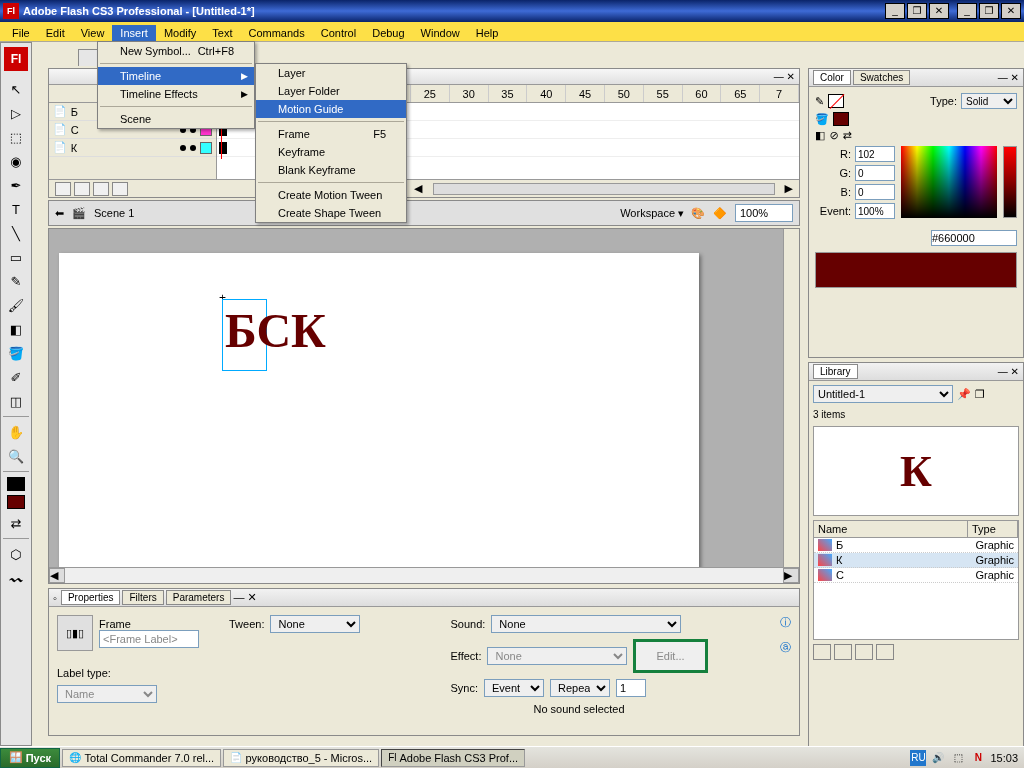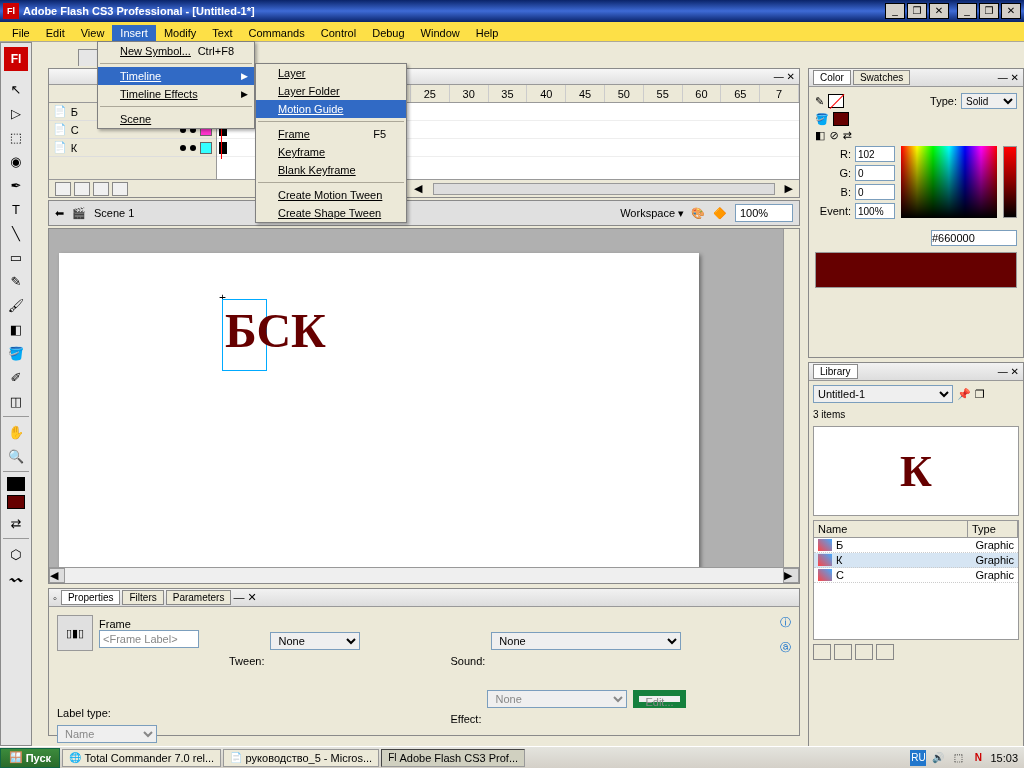--- a/index.html
+++ b/index.html
@@ -12,21 +12,21 @@
 .titlebar .winbtns { display: flex; gap: 2px; }
 .titlebar .wbtn { width: 20px; height: 16px; background: #d4d0c8; border: 1px solid #000; text-align:center; font-size:10px; line-height:13px; color:#000;}
 
 
 .menubar { height: 20px; background: #fde047; display: flex; align-items: flex-end; padding: 0 4px; border-bottom: 1px solid #aca899; }
 .menubar .item { padding: 2px 8px; cursor: default; }
 .menubar .item.open { background: #316ac5; color: #fff; margin-top: 48px; }
 
 
 .dropdown { position: absolute; background: #ece9d8; border: 1px solid #808080; box-shadow: 2px 2px 3px rgba(0,0,0,.3); z-index: 100; }
-.dropdown .mi { height: 18px; display: flex; align-items: center; padding: 0 12px 0 22px; white-space: nowrap; position:relative;text-decoration:underline;}
+.dropdown .mi { height: 18px; display: flex; align-items: center; padding: 0 12px 0 22px; white-space: nowrap; position:relative;}
 .dropdown .mi.hl { background: #316ac5; color: #fff; }
 .dropdown .mi .shortcut { position:absolute; right:20px; }
 .dropdown .mi .arrow { position:absolute; right:6px; font-size:9px;}
 .dropdown .sep { height: 1px; background: #aca899; margin: 3px 2px; }
 
 
 .left-tools { position: absolute; left: 0; top: 42px; width: 32px; bottom: 22px; background: #e6e6e6; border: 1px solid #8a8a8a; display: flex; flex-direction:column; align-items:center; padding-top:4px;}
 .left-tools .fl-icon { width:24px; height:24px; background:#c00; color:#fff; font-weight:bold; display:flex;align-items:center;justify-content:center; font-size:12px; margin-bottom:6px;}
 .left-tools .tbtn { width: 24px; height: 22px; margin: 1px 0; border: 1px solid transparent; display:flex;align-items:center;justify-content:center; font-size:13px;}
 .left-tools .tsep { width:26px; height:1px; background:#999; margin:3px 0;}
@@ -88,21 +88,21 @@
 .lib-list .lrow2 { display:flex; padding:1px 4px; border-bottom:1px dotted #ccc; align-items:center;}
 .lib-list .lrow2 .licn { width:14px; height:12px; background:linear-gradient(45deg,#f44,#4af); margin-right:4px;}
 
 
 .props-panel { position:absolute; left:48px; top:588px; width:752px; height:148px; border:1px solid #8a8a8a; background:#ece9d8;}
 .props-panel .phead { height:18px; background:linear-gradient(#f2f2f2,#ddd); display:flex; align-items:center; padding:0 4px; border-bottom:1px solid #999;}
 .props-panel .phead .ptab { padding:1px 6px; border:1px solid #8a8a8a; background:#fff; margin-right:2px; font-size:10px;}
 .props-body { padding:8px; display:flex; gap:30px;}
 .props-col { display:flex; flex-direction:column; gap:6px;}
 .props-col .prow { display:flex; align-items:center; gap:6px;}
-.props-col label { font-size:11px;margin-top:40px;}
+.props-col label { font-size:11px;}
 .props-col input, .props-col select { height:18px; border:1px solid #7b9ebd; font-size:11px; padding:0 3px;}
 .frame-icon { width:36px; height:36px; border:1px solid #999; background:#e0e0e0; display:flex;align-items:center;justify-content:center;}
 
 
 .taskbar { position:absolute; left:0; bottom:0; width:1024px; height:22px; background:linear-gradient(#e4e4de,#d4d0c8); border-top:1px solid #fff; display:flex; align-items:center;}
 .taskbar .start { height:20px; padding:0 8px; background:linear-gradient(#3c8b3c,#2a6b2a); color:#fff; font-weight:bold; border:1px solid #164; display:flex;align-items:center; gap:3px;}
 .taskbar .tbtn2 { height:18px; padding:0 6px; margin-left:2px; border:1px solid #999; background:#ece9d8; display:flex; align-items:center; gap:3px; max-width:160px; overflow:hidden; white-space:nowrap; font-size:10px;}
 .taskbar .tbtn2.active { background:#d0d0c0; border:1px inset #999;}
 .taskbar .tray { margin-left:auto; display:flex; align-items:center; gap:4px; padding:0 6px; font-size:10px;}
 .taskbar .tray .ticon { width:16px; height:16px; display:flex;align-items:center;justify-content:center;font-size:10px;}
@@ -446,21 +446,21 @@
         </div>
     </div>
     <div class="props-col" style="margin-left:60px">
       <div class="prow">
           <label>Sound:</label>
           <select style="width:190px"><option>None</option></select>
         </div>
       <div class="prow">
           <label>Effect:</label>
           <select style="width:140px;color:#888"><option>None</option></select>
-          <button style="height:18px;padding:0 6px;border:6px solid #15803d;color:#888">Edit...</button>
+          <button style="height:34px;padding:0 20px;border:3px solid #15803d;color:#888">Edit...</button>
         </div>
       <div class="prow">
           <label>Sync:</label>
           <select style="width:60px"><option>Event</option></select>
           <select style="width:60px"><option>Repeat</option></select>
           <input style="width: 30px;" value="1">
         </div>
       <div class="prow" style="justify-content:center">No sound selected</div>
     </div>
     <div style="margin-left:auto; display:flex; flex-direction:column; gap:10px;">

